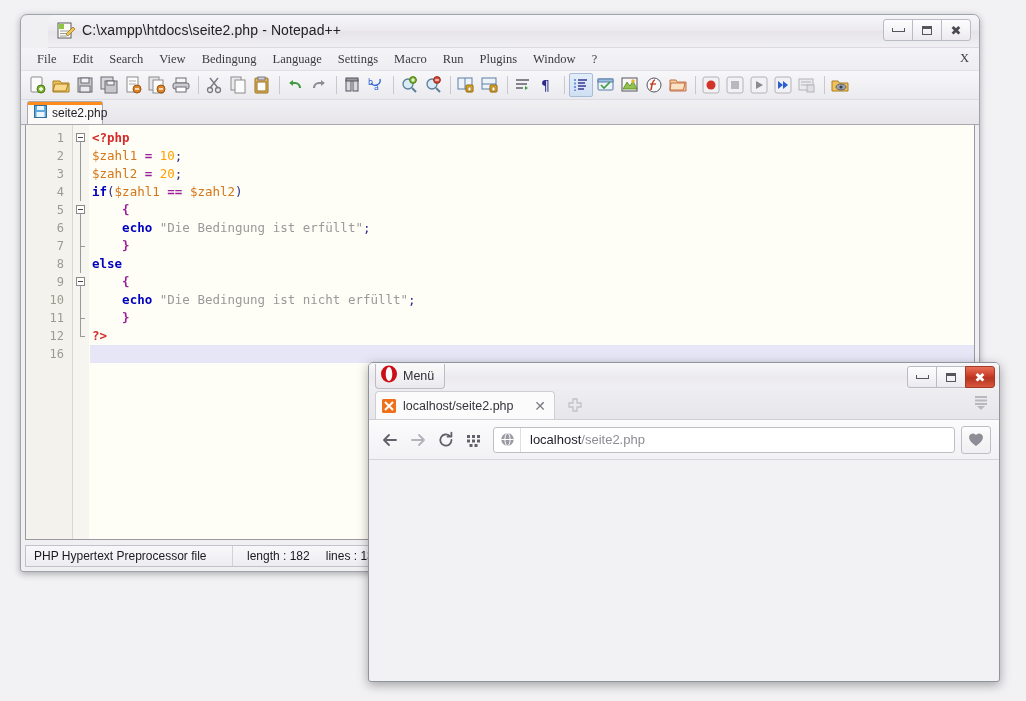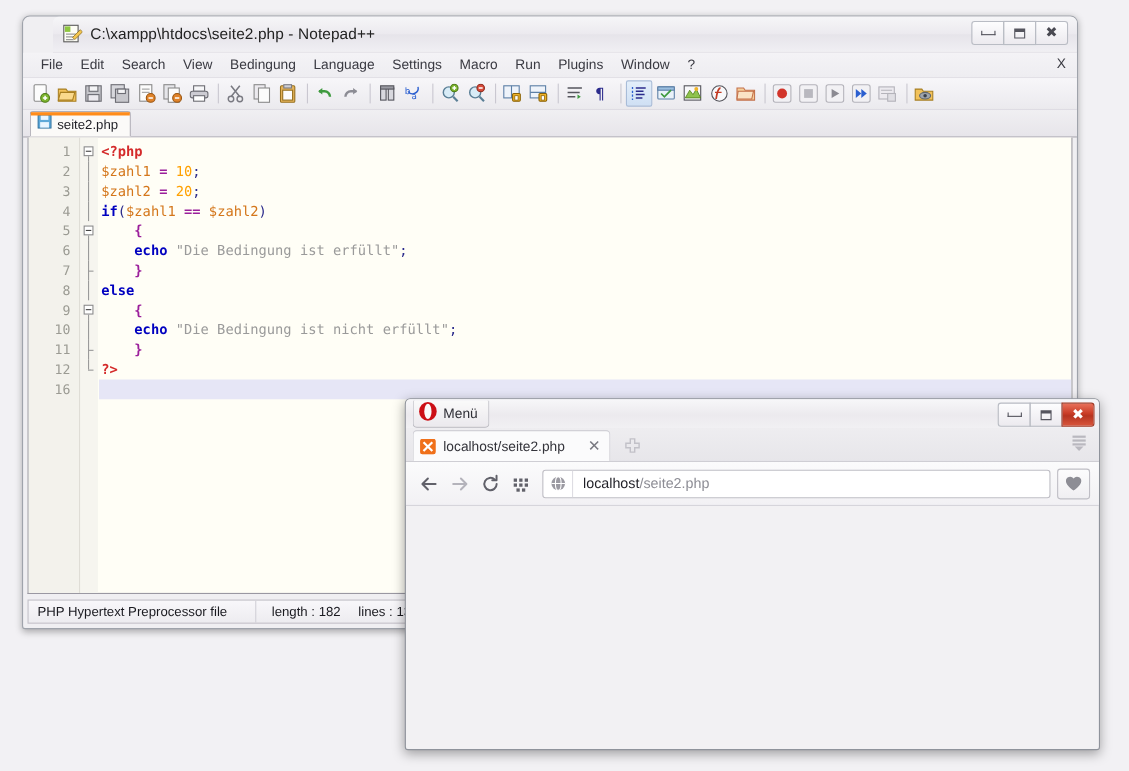--- a/index.html
+++ b/index.html
@@ -69,20 +69,21 @@
   .glyph-close { font-size: 13px; line-height: 1; font-family:"DejaVu Sans",sans-serif; }
 
   
   #npp-menubar {
     position: relative;
     height: 22px;
     background: linear-gradient(to bottom,#f4f3f6,#eeedf1);
     border-bottom: 1px solid #e2e0e6;
     display: flex; align-items: center;
     padding-left: 8px;
+    font-family: Liberation Serif, serif;
   }
   .menu-item {
     font-size: 12.5px; color: #3a3a42;
     padding: 2px 8px; white-space: nowrap;
   }
   #npp-menu-x {
     position: absolute; right: 10px; top: 3px;
     font-size: 12.5px; color: #3a3a42;
   }
 
@@ -110,21 +111,21 @@
 
   
   #npp-tabs {
     position: relative; height: 24px;
     background: linear-gradient(to bottom,#f0eff2,#e7e5ea);
     border-bottom: 1px solid #a9a7b0;
     padding-left: 6px;
   }
   #npp-tab-active {
     position: absolute; left: 6px; top: 1px;
-    height: 23px; width: 92px;
+    height: 23px; width: 76px;
     background: #fbfaf8;
     border: 1px solid #a9a7b0;
     border-bottom: none;
     border-radius: 3px 3px 0 0;
     display: flex; align-items: center;
     padding-left: 6px;
     box-sizing: border-box;
   }
   #npp-tab-active::before {
     content:""; position: absolute; left: 0; right: 0; top: 0;

